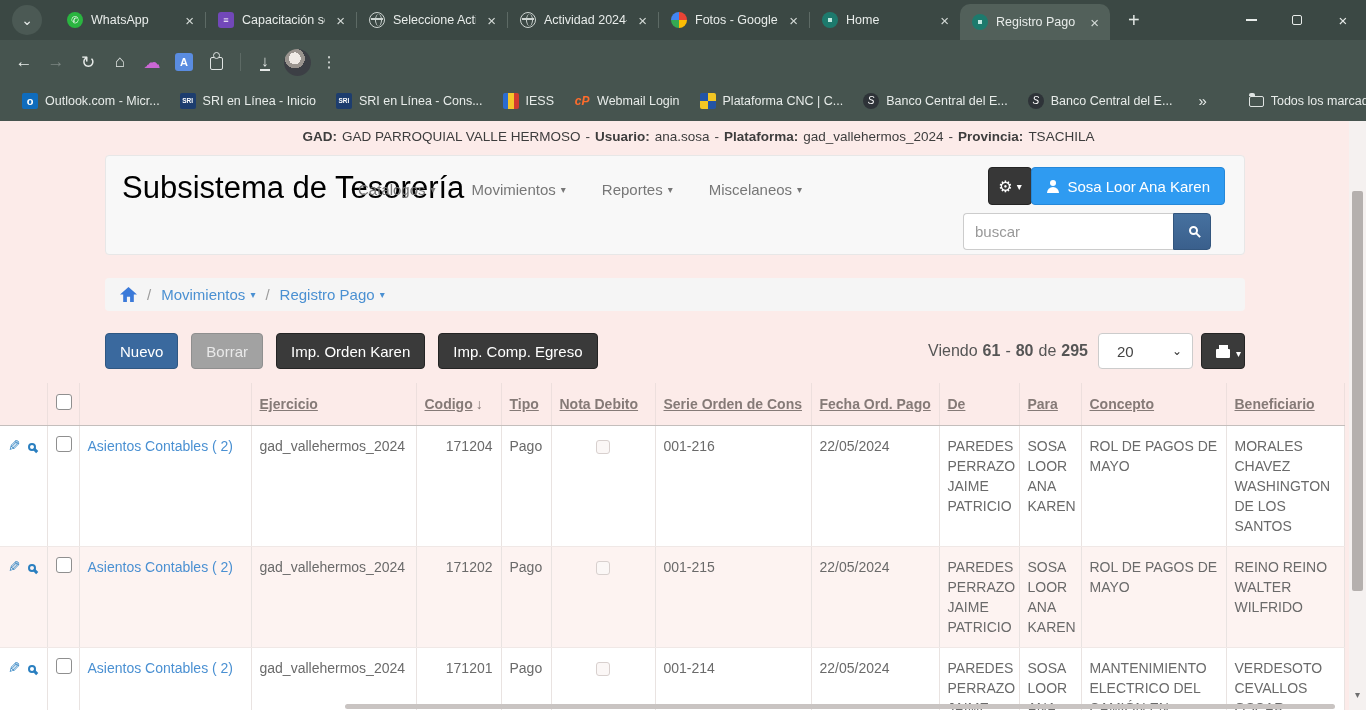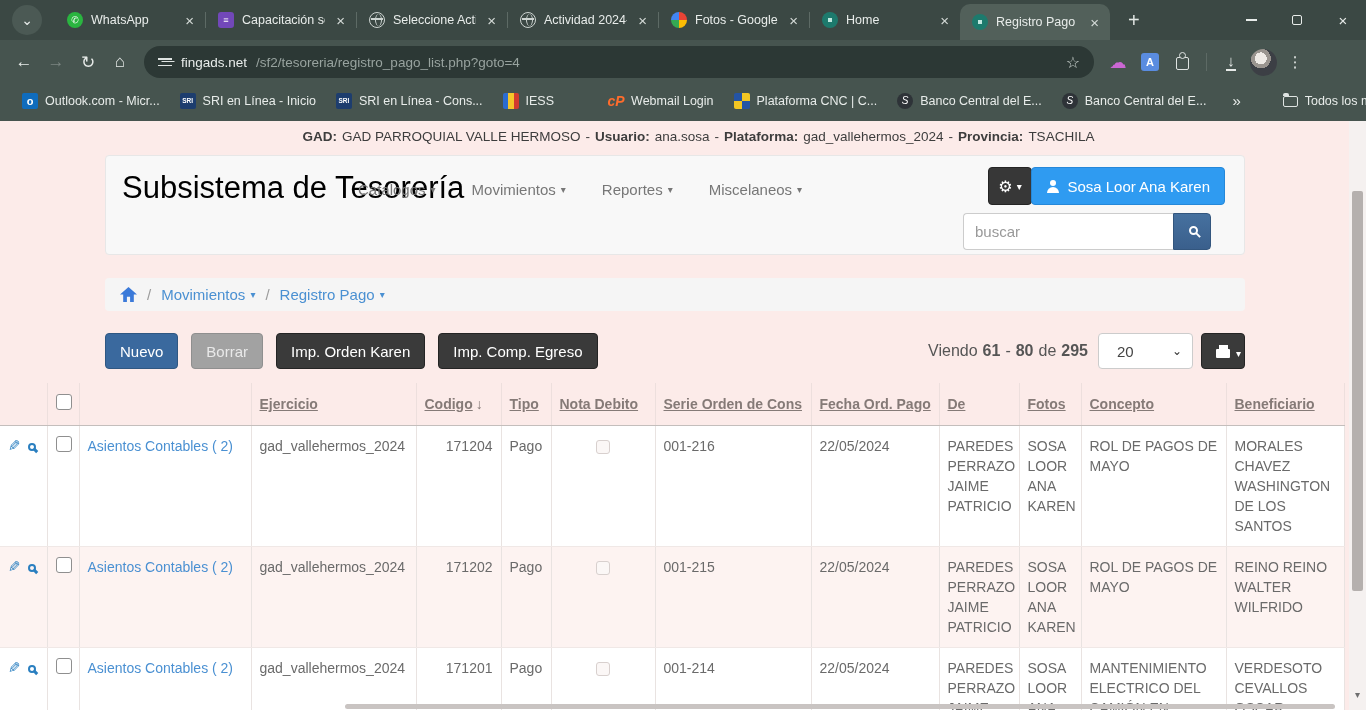--- a/index.html
+++ b/index.html
@@ -59,21 +59,21 @@
   .avatar { width:27px; height:27px; border-radius:50%;
     background:radial-gradient(circle at 40% 35%, #efeae6 0 6px, #9a948f 6px 10px, #3c3f45 10px); }
   .kebab { color:#e6eae8; font-size:15px; }
 
   .bookbar { height:37px; display:flex; align-items:center; padding:0 14px 4px 14px; gap:4px; }
   .bm { display:flex; align-items:center; gap:7px; color:#e8ecea; font-size:12.5px; padding:3px 8px; white-space:nowrap; }
   .bi { width:16px; height:16px; flex:0 0 16px; display:flex; align-items:center; justify-content:center; border-radius:2px; }
   .bi-outlook { background:#0f6cbd; color:#fff; font-size:11px; font-weight:bold; }
   .bi-sri { background:#1d3d6e; color:#fff; font-size:6.5px; font-weight:bold; }
   .bi-iess { background:linear-gradient(90deg,#2c6bd0 0 34%, #f5c52a 34% 66%, #d23b2f 66%); border-radius:2px; }
-  .bi-cp { color:#ff6c2c; font-weight:bold; font-style:italic; font-size:14px;margin-left:34px; }
+  .bi-cp { color:#ff6c2c; font-weight:bold; font-style:italic; font-size:12px; }
   .bi-cnc { background:conic-gradient(#f3c623 0 25%, #2454a5 25% 50%, #f3c623 50% 75%, #2454a5 75%); border-radius:2px; }
   .bi-bce { background:#2e3338; border-radius:50%; color:#fff; font-size:10px; font-style:italic; }
   .bm-spacer { flex:1; }
   .bm-overflow { color:#e8ecea; font-size:15px; padding:0 10px; }
   .folder { width:15px; height:11px; border:1.5px solid #dfe4e2; border-radius:2px; position:relative; margin-top:2px; }
   .folder::before { content:""; position:absolute; top:-4px; left:-1px; width:6px; height:3px;
     background:#dfe4e2; border-radius:2px 2px 0 0; }
 
   
   .page { position:absolute; top:121px; left:0; right:0; bottom:0; background:#fcebe9; }
@@ -220,26 +220,20 @@
         </span>
       <span class="winbtn">×</span>
     </div>
   </div>
 
   <div class="navrow">
     <span class="navicon">←</span>
     <span class="navicon dim">→</span>
     <span class="navicon">↻</span>
     <span class="navicon">⌂</span>
-    <div class="urlpill">
-      <span class="tune"></span>
-      <span class="url-domain">fingads.net</span>
-      <span class="url-path">/sf2/tesoreria/registro_pago_list.php?goto=4</span>
-      <span class="url-star">☆</span>
-    </div>
     <span class="navicon ext-cloud">☁</span>
     <span class="navicon">
         <span class="ext-translate">A</span>
       </span>
     <span class="navicon">
         <span class="ext-puzzle"></span>
       </span>
     <span class="vsep"></span>
     <span class="navicon">
         <span class="dl-glyph">↓</span>
@@ -407,21 +401,21 @@
           <th></th>
           <th class="center"><span class="checkbox" style="text-decoration:none"></span></th>
           <th></th>
           <th><span>Ejercicio</span></th>
           <th><span>Codigo</span><span class="sort-arrow">↓</span></th>
           <th><span>Tipo</span></th>
           <th><span>Nota Debito</span></th>
           <th><span>Serie Orden de Cons</span></th>
           <th><span>Fecha Ord. Pago</span></th>
           <th><span>De</span></th>
-          <th><span>Fotos</span></th>
+          <th><span>Para</span></th>
           <th><span>Concepto</span></th>
           <th><span>Beneficiario</span></th>
         </tr>
       </thead>
       <tbody>
         <tr>
           <td>
               <span class="rowicons">
                 <span class="pencil">✎</span>
                 <span class="mag-b"></span>

